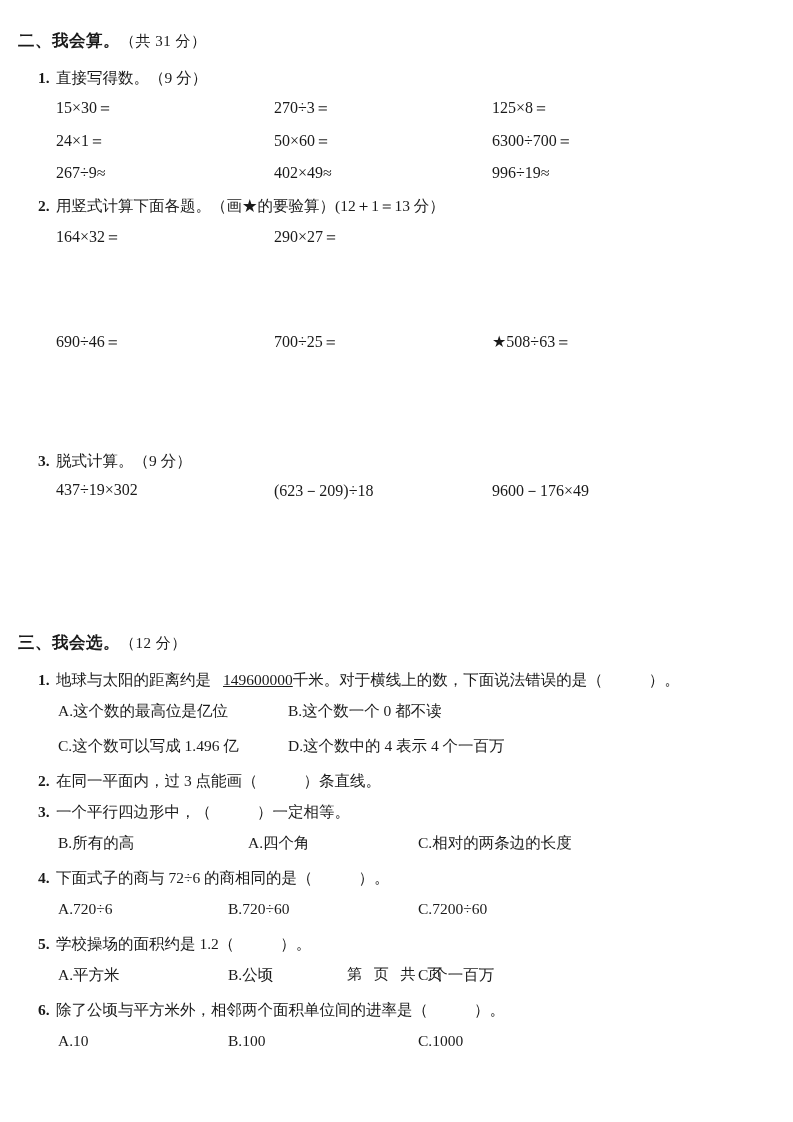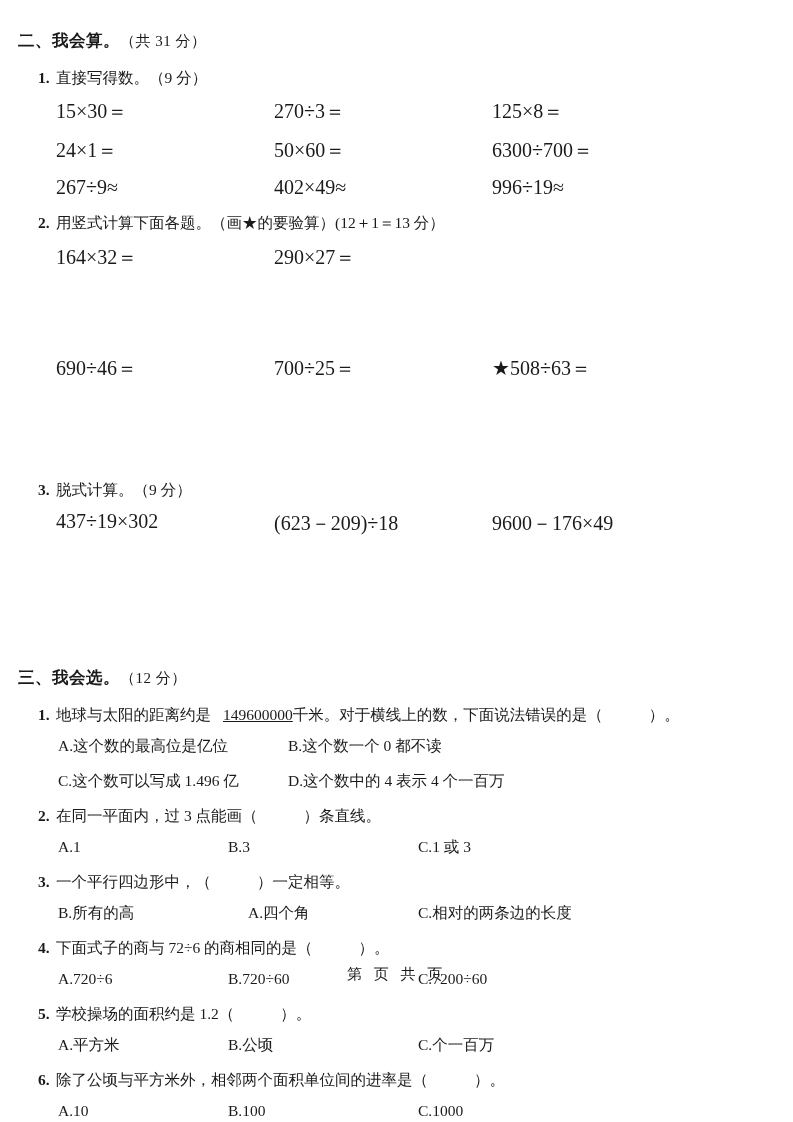--- a/index.html
+++ b/index.html
@@ -57,21 +57,21 @@
   }
   .prob .stem {
     font-size: 15.5px;
   }
 
   
   .row3 {
     display: flex;
     padding-left: 38px;
     margin-bottom: 12px;
-    font-size: 20px;
+    font-size: 16px;
   }
   .row3 .c {
     width: 218px;
     white-space: nowrap;
   }
   .row3 .c:last-child { width: auto; }
   .gap-lg { height: 72px; }
   .gap-xl { height: 104px; }
 
   
@@ -195,25 +195,20 @@
       <div class="o w3">B.这个数一个 0 都不读</div>
     </div>
     <div class="opts wide">
       <div class="o w1" style="width:230px;">C.这个数可以写成 1.496 亿</div>
       <div class="o w3">D.这个数中的 4 表示 4 个一百万</div>
     </div>
 
     <div class="mc-stem">
       <span class="num">2.</span><span>在同一平面内，过 3 点能画（</span><span class="blankline"></span><span>）条直线。</span>
     </div>
-    <div class="opts">
-      <div class="o w1">A.1</div>
-      <div class="o w2">B.3</div>
-      <div class="o w3">C.1 或 3</div>
-    </div>
 
     <div class="mc-stem">
       <span class="num">3.</span><span>一个平行四边形中，（</span><span class="blankline"></span><span>）一定相等。</span>
     </div>
     <div class="opts">
       <div class="o w2">B.所有的高</div>
       <div class="o w1">A.四个角</div>
       <div class="o w3">C.相对的两条边的长度</div>
     </div>
 

